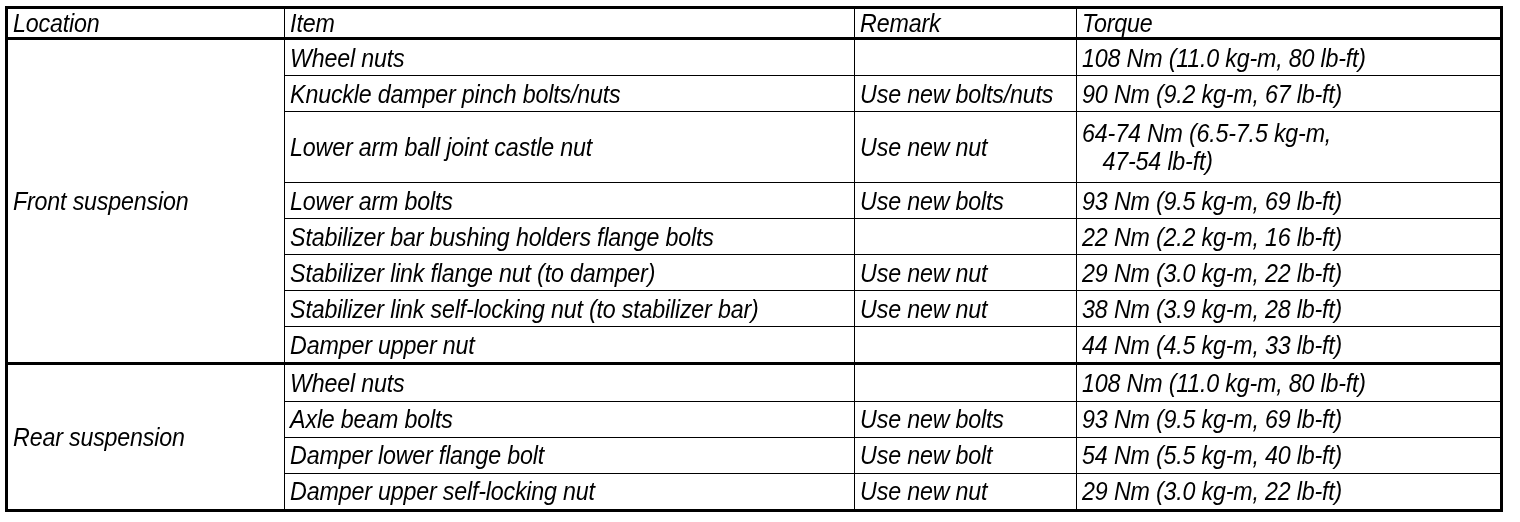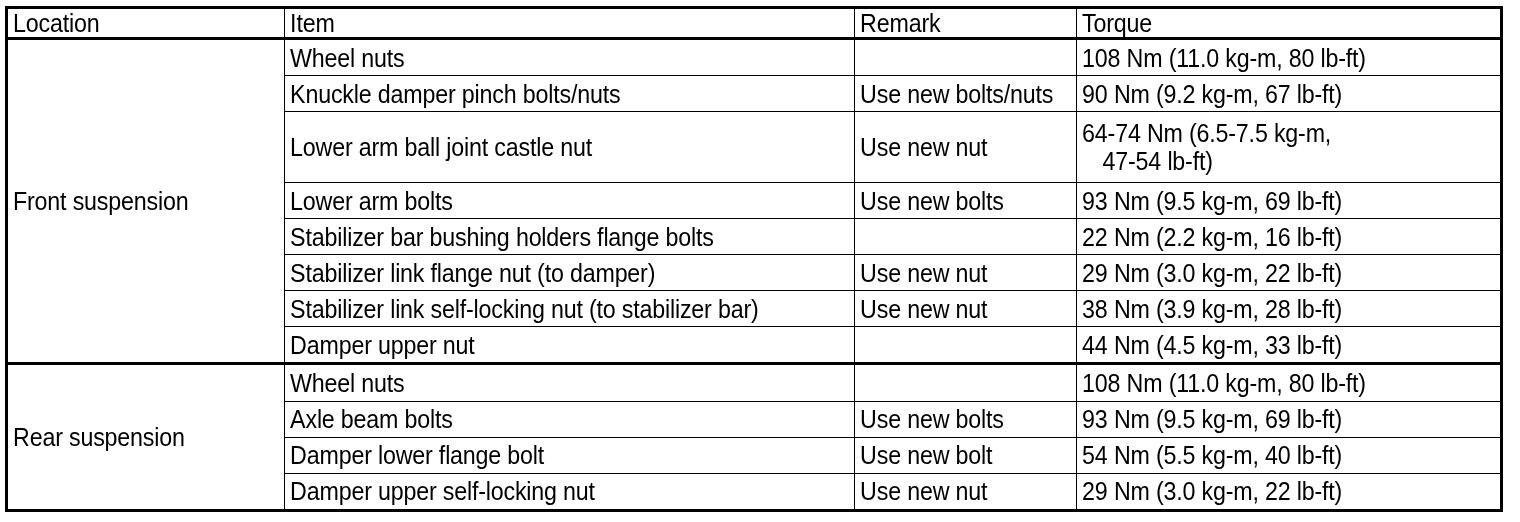--- a/index.html
+++ b/index.html
@@ -13,20 +13,21 @@
     font-family: "Liberation Sans", "DejaVu Sans", sans-serif;
     overflow: hidden;
   }
   #torque-table-wrap {
     position: absolute;
     left: 5px;
     top: 6px;
     width: 1225px;
     height: 506px;
     box-sizing: border-box;
+    font-style: italic;
   }
   table.torque-table {
     border-collapse: collapse;
     table-layout: fixed;
     width: 1495px;
     height: 506px;
     border: 3px solid #000;
     background: #fff;
   }
   table.torque-table col.c-location { width: 278px; }

